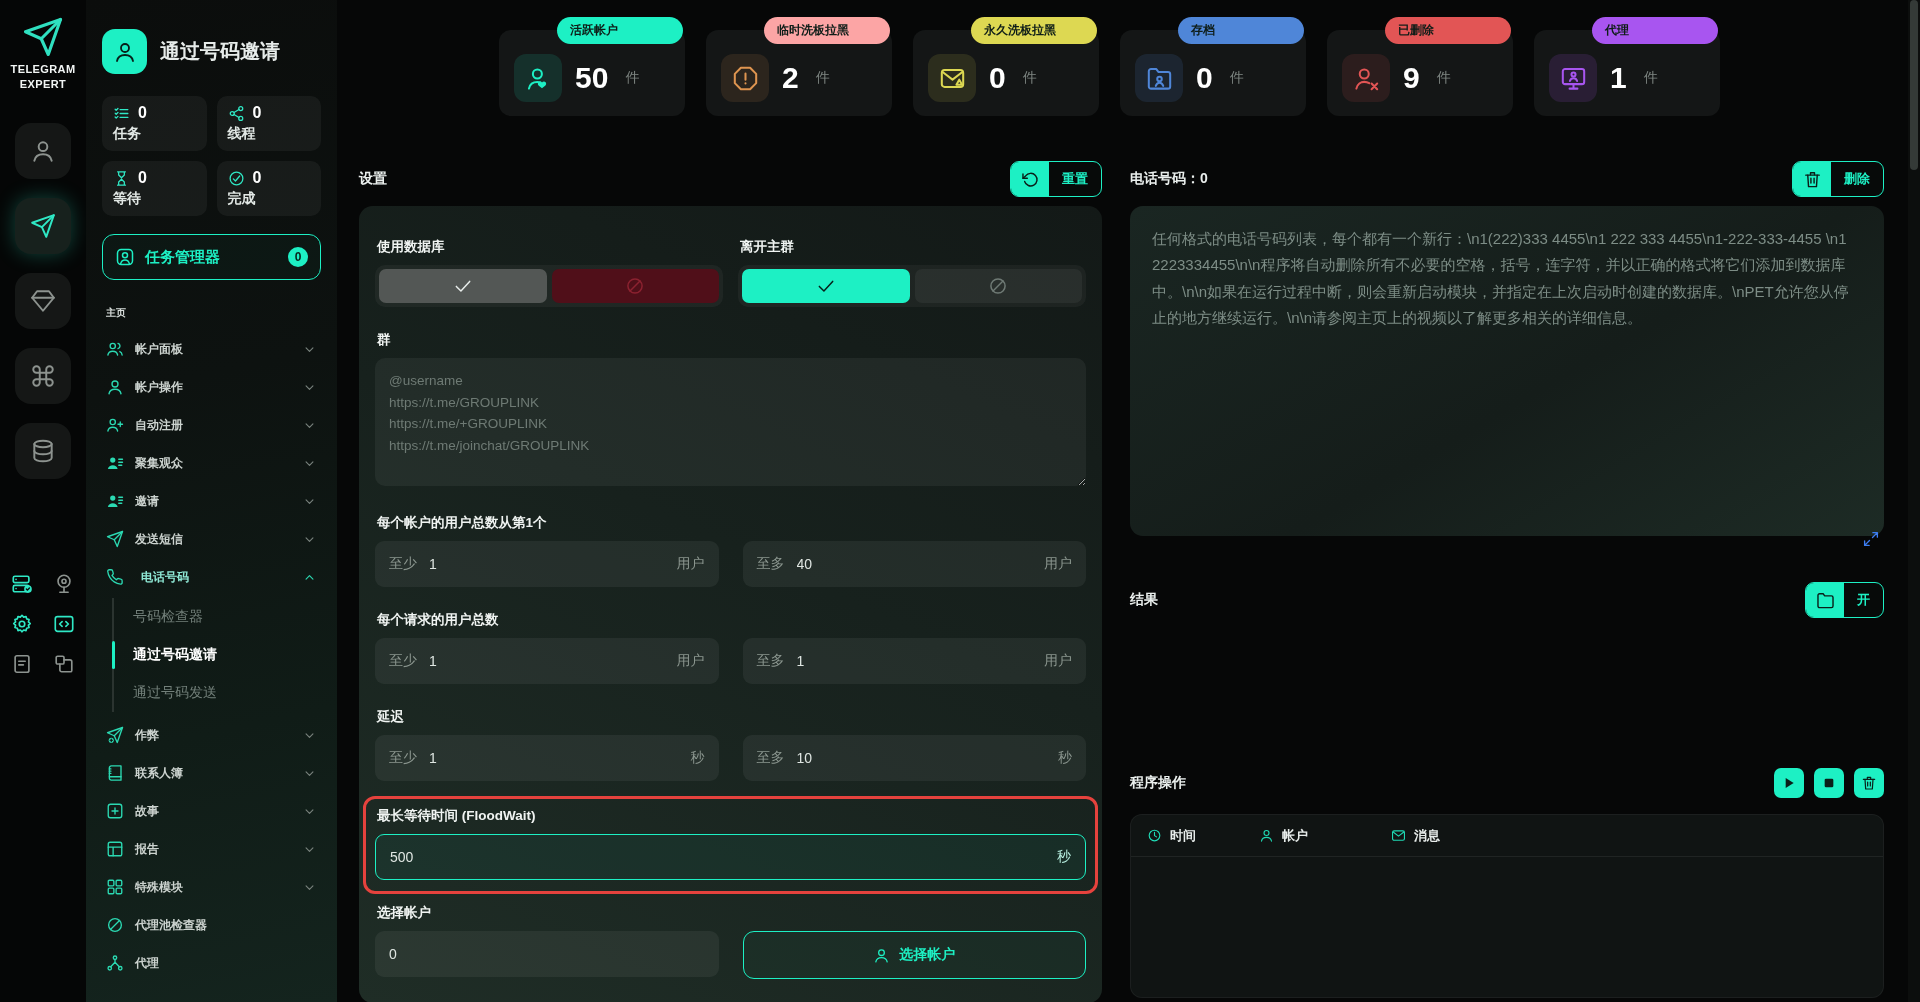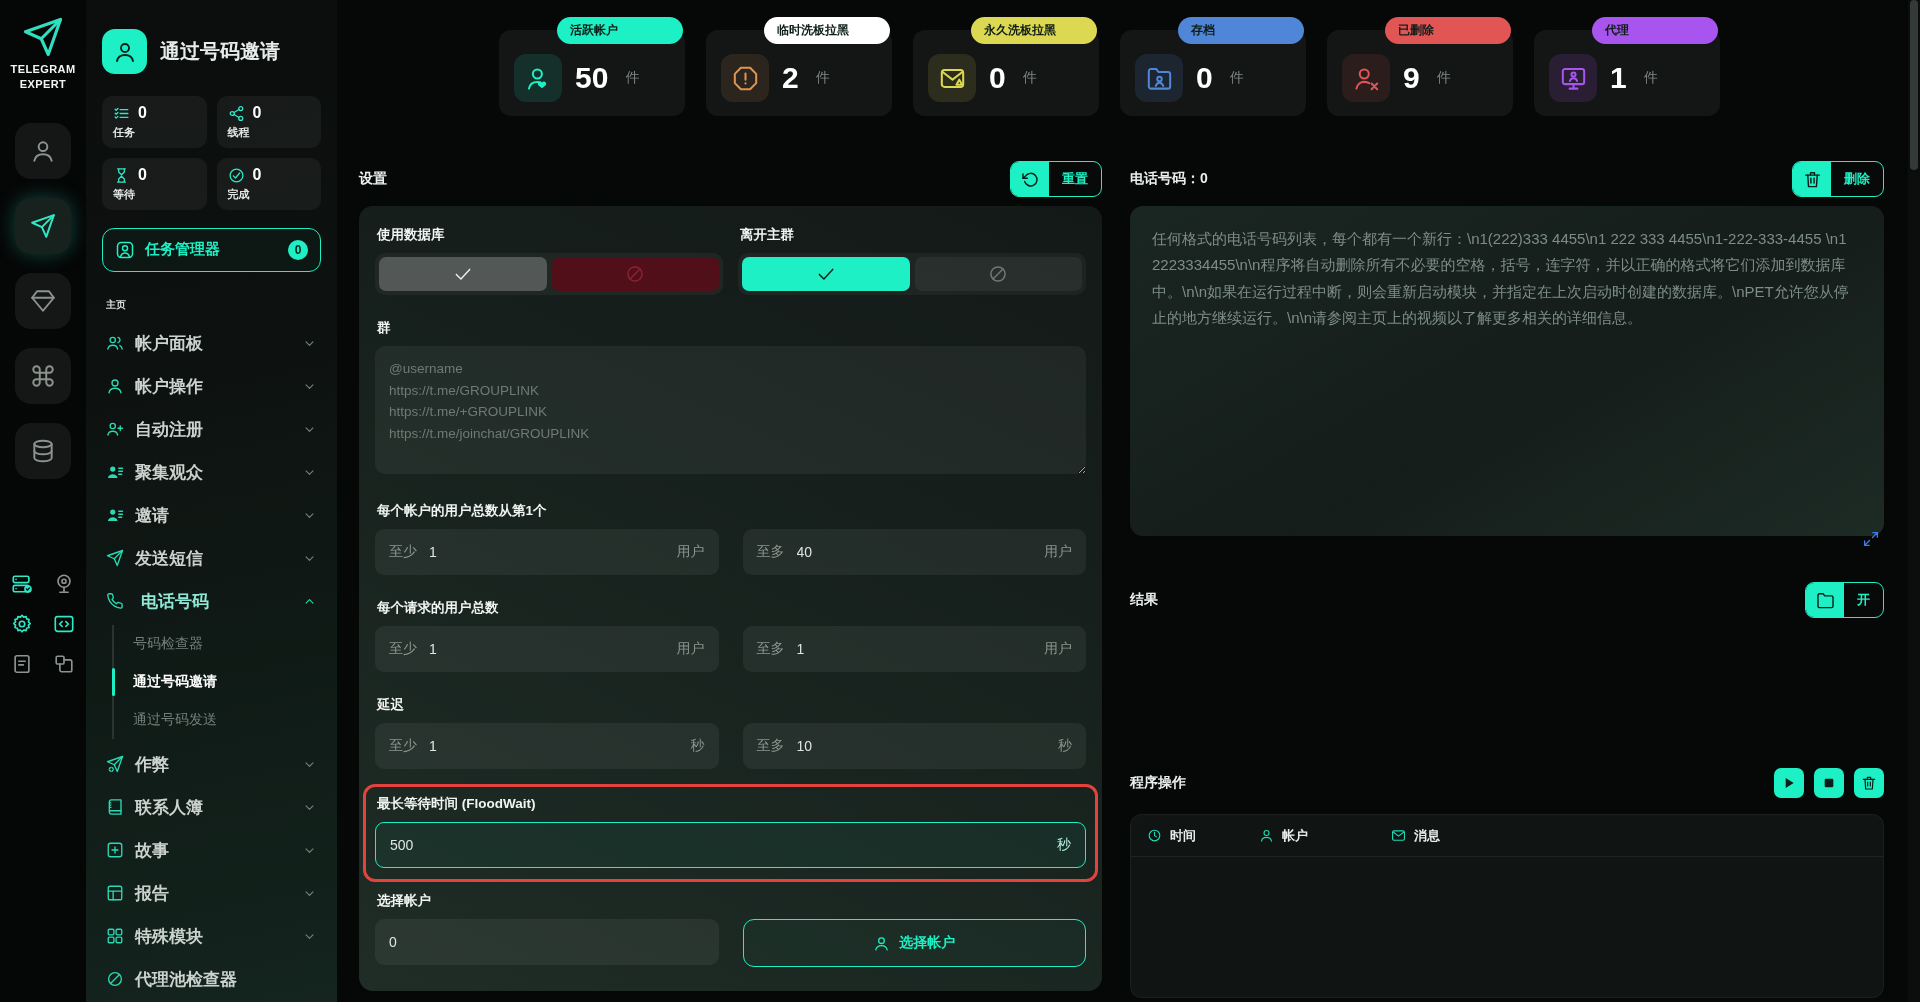--- a/index.html
+++ b/index.html
@@ -33,29 +33,29 @@
   .sb-header { display:flex; align-items:center; gap:13px; }
   .sb-header-icon { width:45px; height:45px; border-radius:13px; background:#1df0c4; color:#072019; display:flex; align-items:center; justify-content:center; }
   .sb-header-icon svg { width:24px; height:24px; }
   .sb-title { font-size:20px; font-weight:bold; }
   .counters { display:grid; grid-template-columns:1fr 1fr; gap:10px; margin-top:22px; }
   .counter { background:rgba(255,255,255,.05); border-radius:10px; padding:8px 11px; }
   .counter-top { display:flex; align-items:center; gap:8px; }
   .counter-icon { width:17px; height:17px; color:#2fe8c5; }
   .counter-icon svg { width:17px; height:17px; }
   .counter-value { font-size:16px; font-weight:bold; color:#fff; }
-  .counter-label { margin-top:3px; font-size:11px; font-weight:bold; color:#e2e8e5; }
+  .counter-label { margin-top:3px; font-size:14px; font-weight:bold; color:#e2e8e5; }
   .task-btn { margin-top:18px; height:46px; border:1px solid #1df0c4; border-radius:12px; display:flex; align-items:center; gap:10px; padding:0 12px; color:#1df0c4; cursor:pointer; background:rgba(29,240,196,.03); }
   .task-btn-icon { width:20px; height:20px; }
   .task-btn-icon svg { width:20px; height:20px; }
   .task-btn-label { flex:1; font-size:15px; font-weight:bold; }
   .task-badge { width:20px; height:20px; border-radius:50%; background:#1df0c4; color:#08231b; font-size:12px; font-weight:bold; display:flex; align-items:center; justify-content:center; }
   .menu { margin-top:16px; overflow:hidden; }
   .menu-home { font-size:10px; font-weight:bold; color:#d8dedb; padding:10px 4px; cursor:pointer; }
-  .menu-item { display:flex; align-items:center; gap:11px; padding:10px 4px; font-size:17px; font-weight:bold; color:#ccd3cf; cursor:pointer; }
+  .menu-item { display:flex; align-items:center; gap:11px; padding:10px 4px; font-size:12px; font-weight:bold; color:#ccd3cf; cursor:pointer; }
   .menu-item .mi { width:18px; height:18px; color:#2bd9b2; flex-shrink:0; }
   .menu-item .mi svg { width:18px; height:18px; }
   .menu-item .chev { margin-left:auto; width:15px; height:15px; color:#79827d; }
   .menu-item .chev svg { width:15px; height:15px; }
   .menu-item.active-section { color:#8fe9d6;gap:17px; }
   .menu-item.active-section .chev { color:#2bd9b2; }
   .submenu { margin:2px 0 4px 10px; border-left:2px solid #2b3430; }
   .submenu-item { position:relative; padding:10px 0 10px 19px; font-size:14px; color:#73807a; cursor:pointer; }
   .submenu-item.active { color:#ffffff; font-weight:bold; }
   .submenu-item.active::before { content:""; position:absolute; left:-2px; top:5px; bottom:5px; width:3px; background:#1df0c4; border-radius:2px; }
@@ -64,40 +64,40 @@
   .main { flex:1; position:relative; padding:0 36px 0 22px; overflow:hidden; }
   .cards { display:flex; gap:21px; margin:16px 0 0 140px; }
   .card { position:relative; width:186px; height:86px; margin-top:14px; background:#141616; border-radius:12px; }
   .card-pill { position:absolute; top:-13px; left:58px; right:2px; height:27px; border-radius:14px; display:flex; align-items:center; padding:0 13px; font-size:12px; font-weight:bold; color:#0e1d18; }
   .card-body { display:flex; align-items:center; gap:13px; height:100%; padding:10px 0 0 15px; }
   .card-ic { width:48px; height:48px; border-radius:12px; display:flex; align-items:center; justify-content:center; }
   .card-ic svg { width:27px; height:27px; }
   .card-value { font-size:30px; font-weight:bold; color:#fff; }
   .card-unit { font-size:14px; color:#7e8682; margin-left:4px; }
   .p0 { background:#1df0c4; } .i0 { background:rgba(29,240,196,.12); color:#1df0c4; }
-  .p1 { background:#ffffff; } .i1 { background:rgba(223,149,80,.12); color:#df9550; }
+  .p1 { background:#fca5a5; } .i1 { background:rgba(223,149,80,.12); color:#df9550; }
   .p2 { background:#ddd852; } .i2 { background:rgba(221,216,82,.12); color:#ddd852; }
   .p3 { background:#4f86d8; } .i3 { background:rgba(79,134,216,.14); color:#4f86d8; }
   .p4 { background:#e25555; } .i4 { background:rgba(226,85,85,.12); color:#e25555; }
   .p5 { background:#a855f0; } .i5 { background:rgba(168,85,240,.14); color:#a855f0; }
 
   .columns { display:flex; gap:28px; margin-top:44px; }
   .col-settings { width:743px; flex-shrink:0; }
   .col-phones { flex:1; min-width:0; }
   .col-head { display:flex; align-items:center; justify-content:space-between; height:38px; margin-bottom:8px; }
   .col-title { font-size:14px; font-weight:bold; color:#eaefed; }
 
   .split-btn { display:flex; align-items:stretch; height:36px; border:1px solid #1df0c4; border-radius:9px; overflow:hidden; cursor:pointer; background:rgba(8,11,10,.7); }
   .split-btn-ic { width:38px; background:#1df0c4; color:#0a1f19; display:flex; align-items:center; justify-content:center; }
   .split-btn-ic svg { width:19px; height:19px; }
   .split-btn-label { display:flex; align-items:center; padding:0 13px; color:#1df0c4; font-size:13px; font-weight:bold; }
 
   .panel { background:linear-gradient(205deg,#131917 0%,#17211d 45%,#1f2d26 100%); border-radius:14px; padding:20px 16px 24px; }
   .field { margin-top:24px; }
-  .field:first-child { margin-top:0;gap:15px; }
+  .field:first-child { margin-top:12px;gap:15px; }
   .field-label { font-size:13.5px; font-weight:bold; color:#f0f4f2; margin:0 2px 9px; }
   .grid2 { display:grid; grid-template-columns:1fr 1fr; gap:24px; }
   .toggle { display:flex; gap:5px; background:rgba(255,255,255,.045); border-radius:10px; padding:4px; }
   .toggle-opt { flex:1; height:34px; border-radius:7px; display:flex; align-items:center; justify-content:center; cursor:pointer; }
   .toggle-opt svg { width:20px; height:20px; }
   .t-gray { background:#535755; color:#24262
 5; }
   .t-red  { background:#500f19; color:#8c2230; }
   .t-teal { background:#1df0c4; color:#06211a; }
   .t-dim  { background:rgba(255,255,255,.05); color:#6f7a75; }

